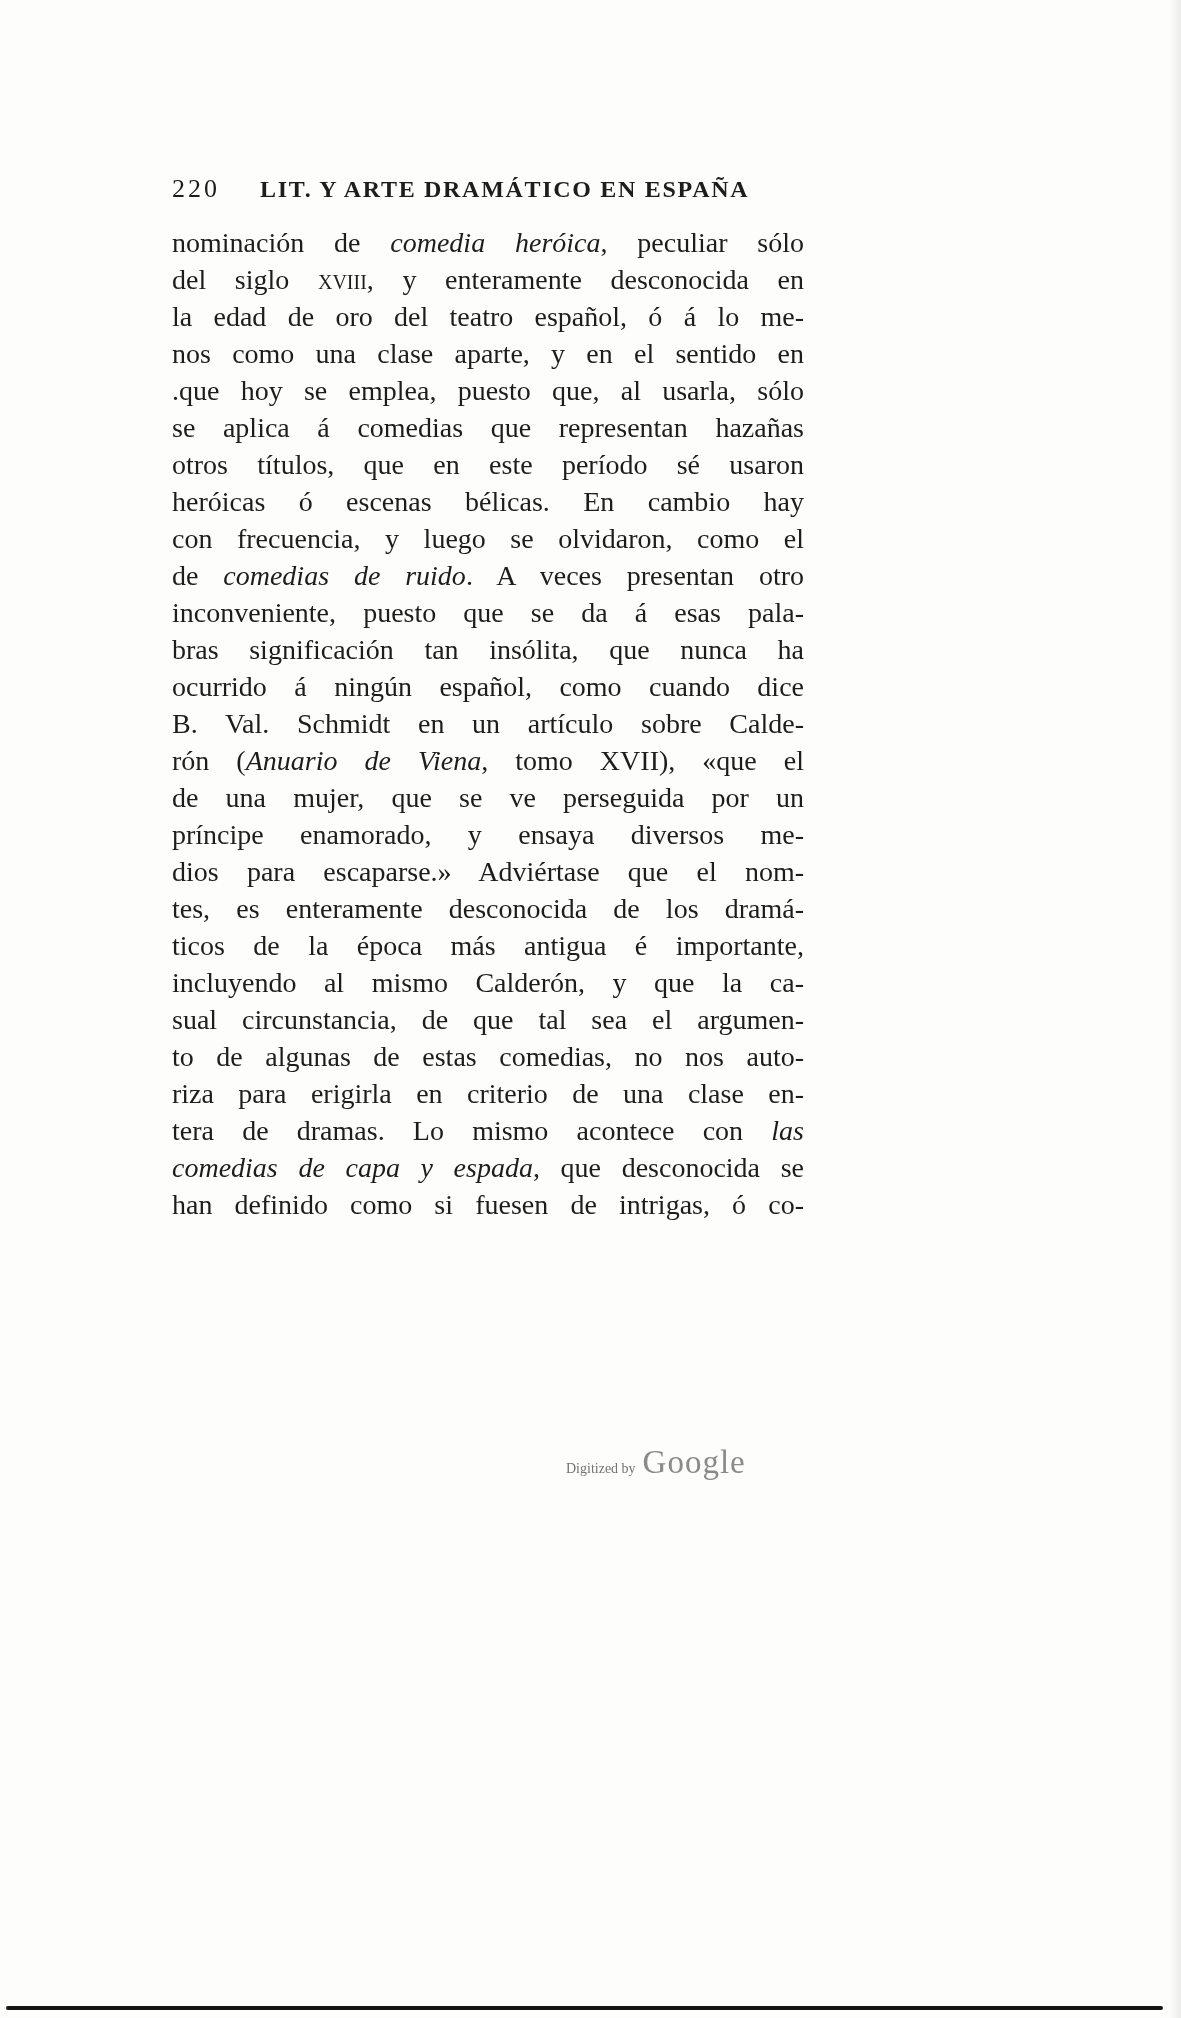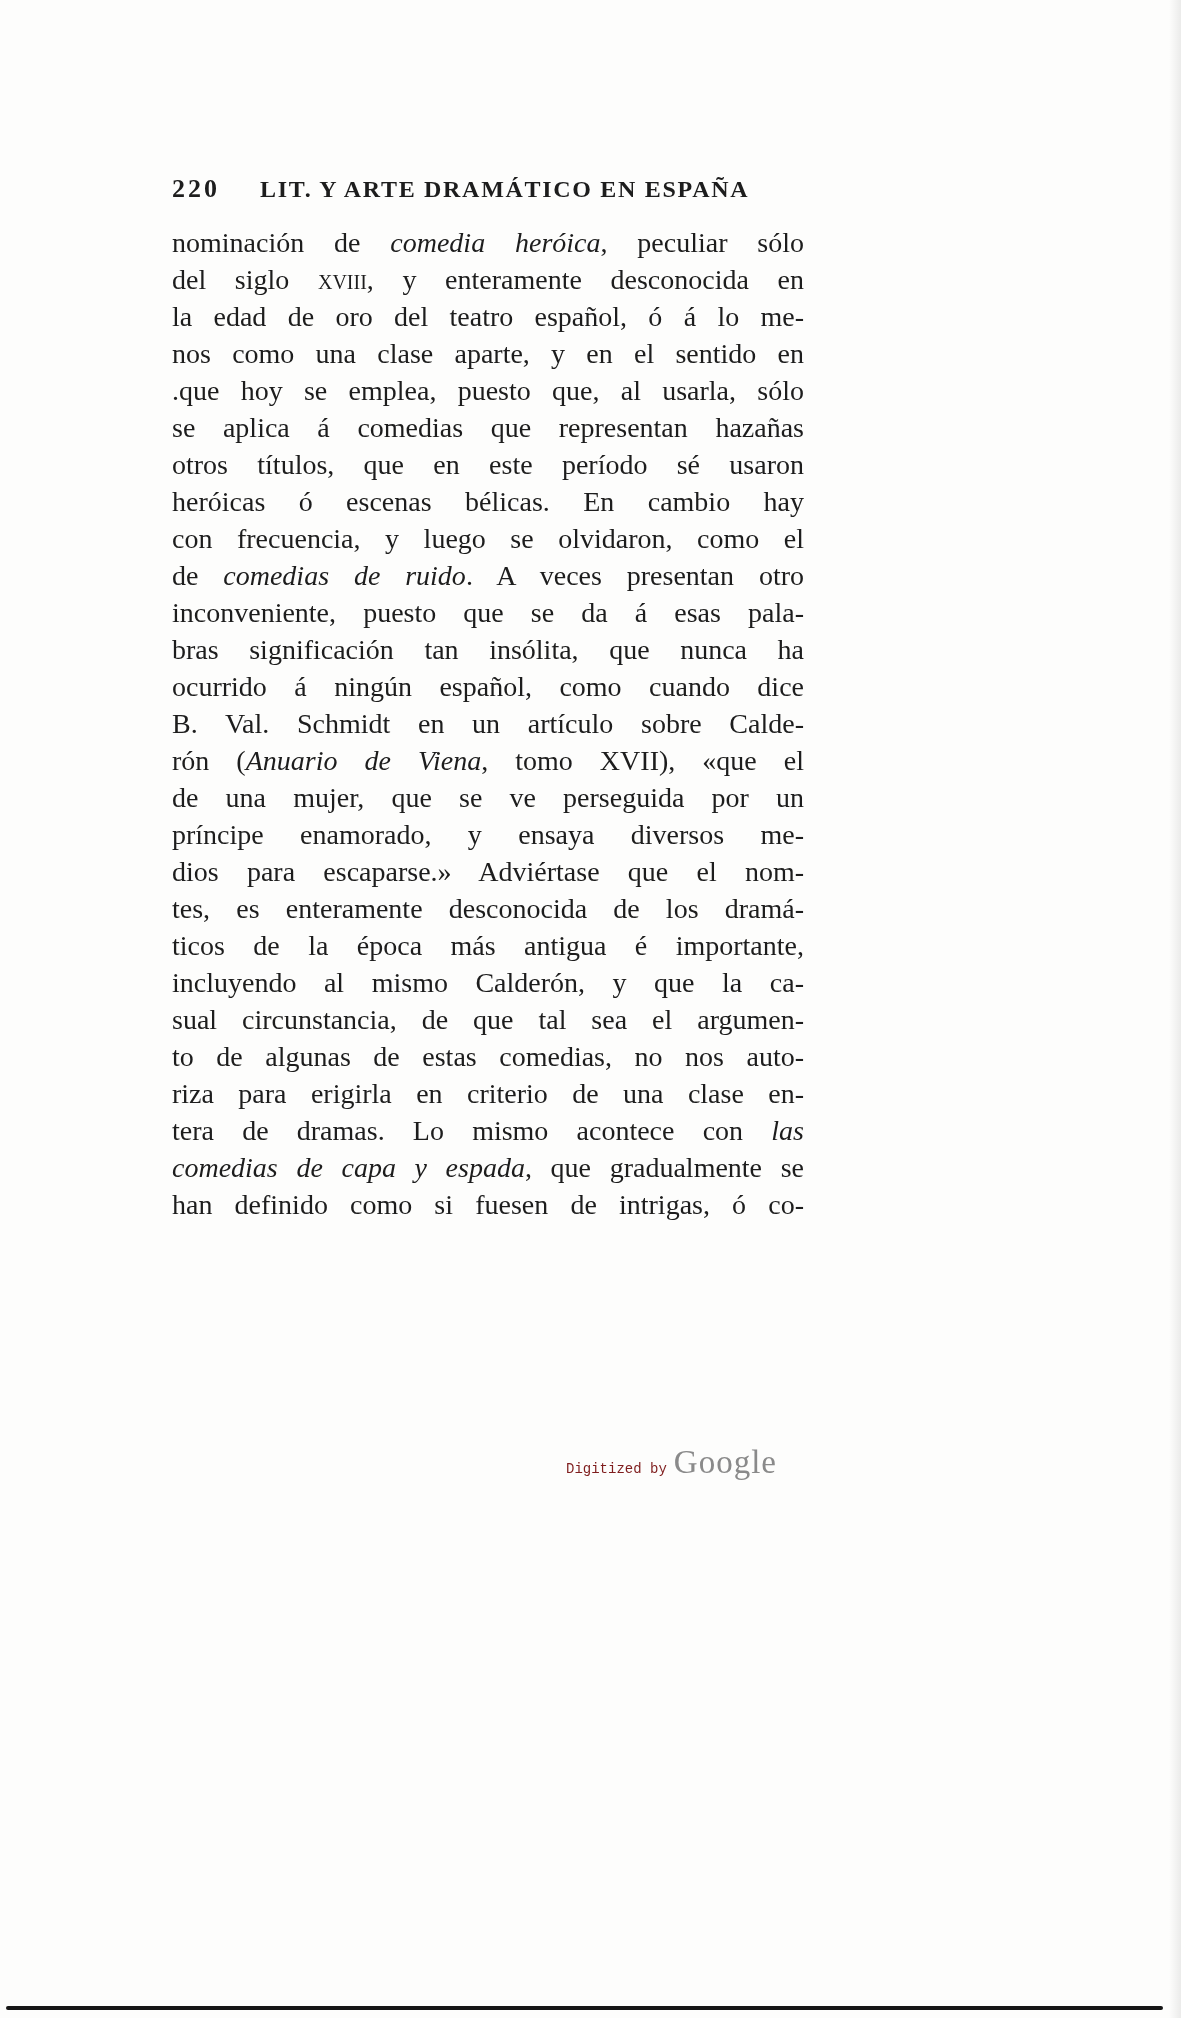--- a/index.html
+++ b/index.html
@@ -19,43 +19,43 @@
     position: absolute; top: 0; right: 0; width: 12px; height: 100%;
     background: linear-gradient(to left, rgba(0,0,0,0.07), rgba(0,0,0,0));
     pointer-events: none;
   }
   .running-header {
     position: absolute; left: 172px; top: 174px; width: 640px;
     display: flex; align-items: baseline;
     white-space: nowrap;
   }
   .page-num {
-    font-weight: 700; font-size: 26px; letter-spacing: 3px;
+    font-weight: 400; font-size: 26px; letter-spacing: 3px;
   }
   .header-title {
     font-weight: 700; font-size: 24px; letter-spacing: 1.7px;
     margin-left: 40px;
   }
   .body-text {
     position: absolute; left: 172px; top: 224px; width: 632px;
     font-size: 28px; line-height: 37px;
   }
   .line {
     text-align: justify;
     text-align-last: justify;
   }
   .it { font-style: italic; }
   .sc { font-variant: small-caps; }
   .footer-mark {
     position: absolute; left: 566px; top: 1444px;
     display: flex; align-items: baseline; gap: 7px;
   }
   .digitized {
-    font-family: Liberation Mono, monospace;
-    font-size: 14px; color: #7f1d1d;
+    font-family: Liberation Serif, serif;
+    font-size: 14px; color: #737373;
   }
   .google-wordmark {
     font-family: Liberation Serif, serif;
     font-size: 33px; color: #8a8a8a; letter-spacing: 1px;
   }
   .scan-line {
     position: absolute; left: 6px; right: 18px; bottom: 8px; height: 4px;
     background: #161616; border-radius: 2px;
   }
 </style>
@@ -88,21 +88,21 @@
       <div class="line"><span>de una mujer, que se ve perseguida por un</span></div>
       <div class="line"><span>príncipe enamorado, y ensaya diversos me-</span></div>
       <div class="line"><span>dios para escaparse.» Adviértase que el nom-</span></div>
       <div class="line"><span>tes, es enteramente desconocida de los dramá-</span></div>
       <div class="line"><span>ticos de la época más antigua é importante,</span></div>
       <div class="line"><span>incluyendo al mismo Calderón, y que la ca-</span></div>
       <div class="line"><span>sual circunstancia, de que tal sea el argumen-</span></div>
       <div class="line"><span>to de algunas de estas comedias, no nos auto-</span></div>
       <div class="line"><span>riza para erigirla en criterio de una clase en-</span></div>
       <div class="line"><span>tera de dramas. Lo mismo acontece con </span><span class="it">las</span></div>
-      <div class="line"><span class="it">comedias de capa y espada</span><span>, que gradualmente se</span></div>
+      <div class="line"><span class="it">comedias de capa y espada</span><span>, que desconocida se</span></div>
       <div class="line"><span>han definido como si fuesen de intrigas, ó co-</span></div>
     </div>
 
   <div class="footer-mark">
     <span class="digitized">Digitized by</span>
     <span class="google-wordmark">Google</span>
   </div>
 
   <div class="scan-line"></div>
   <div class="edge-shade"></div>

